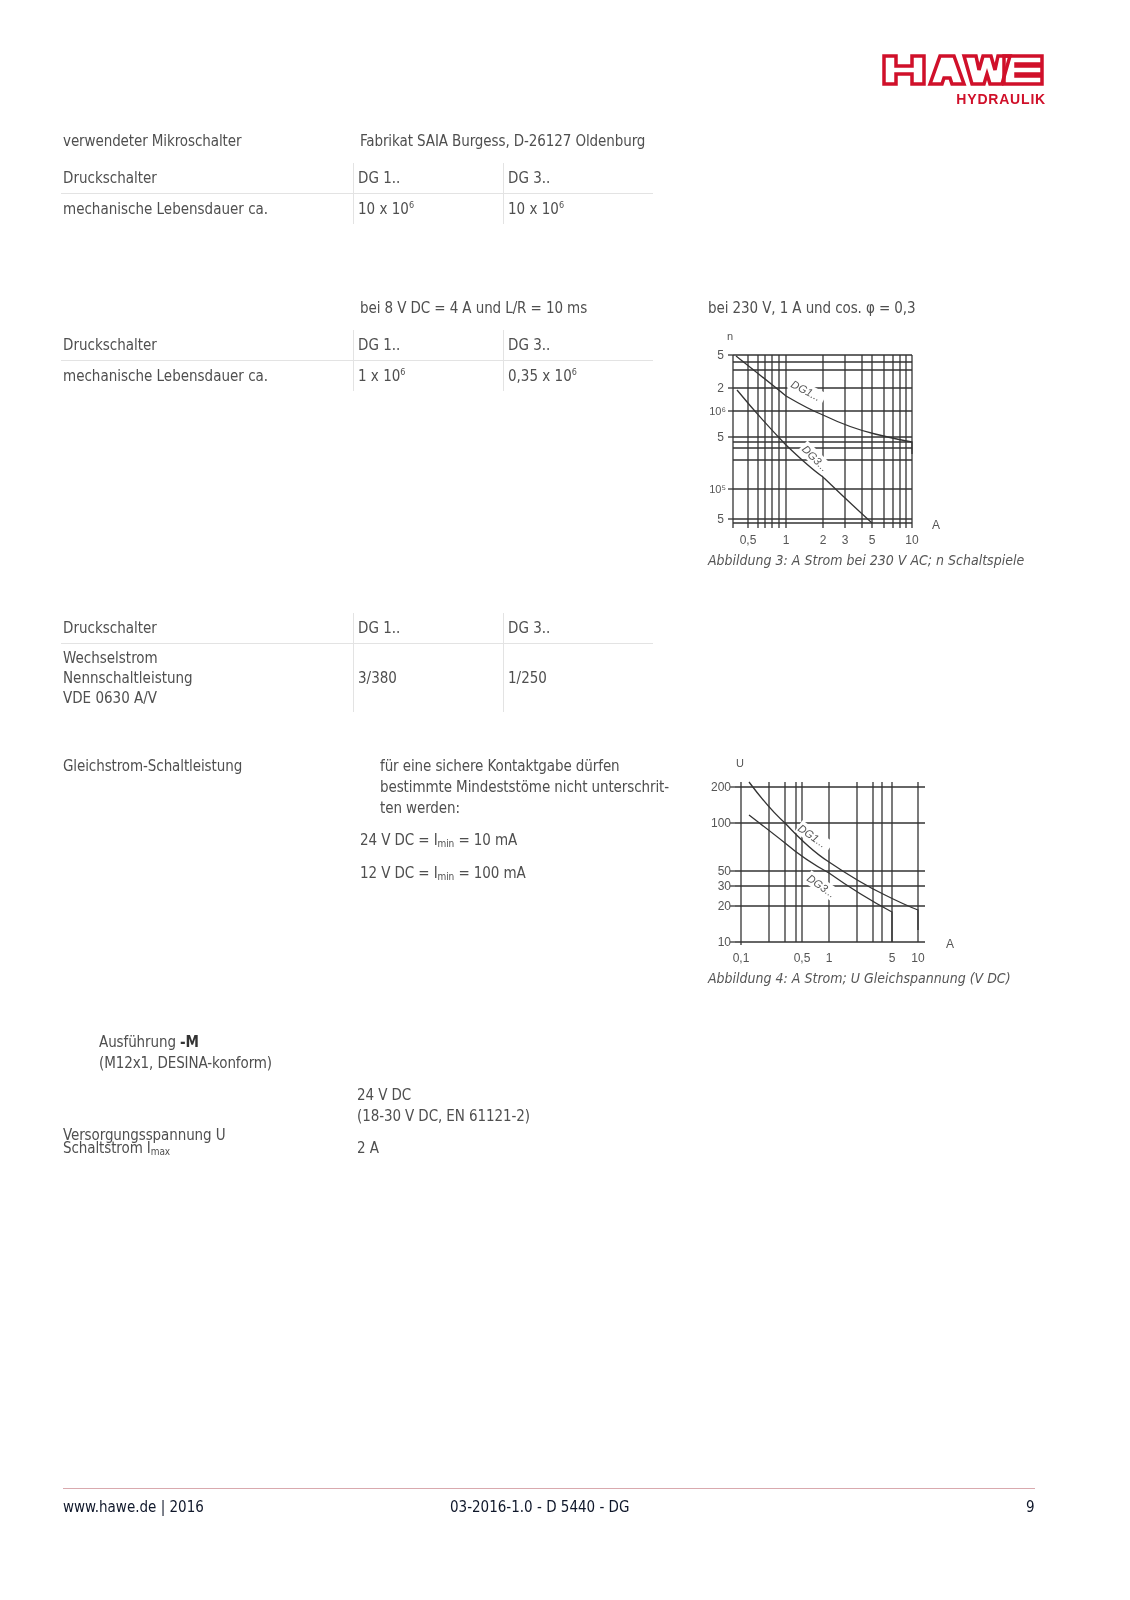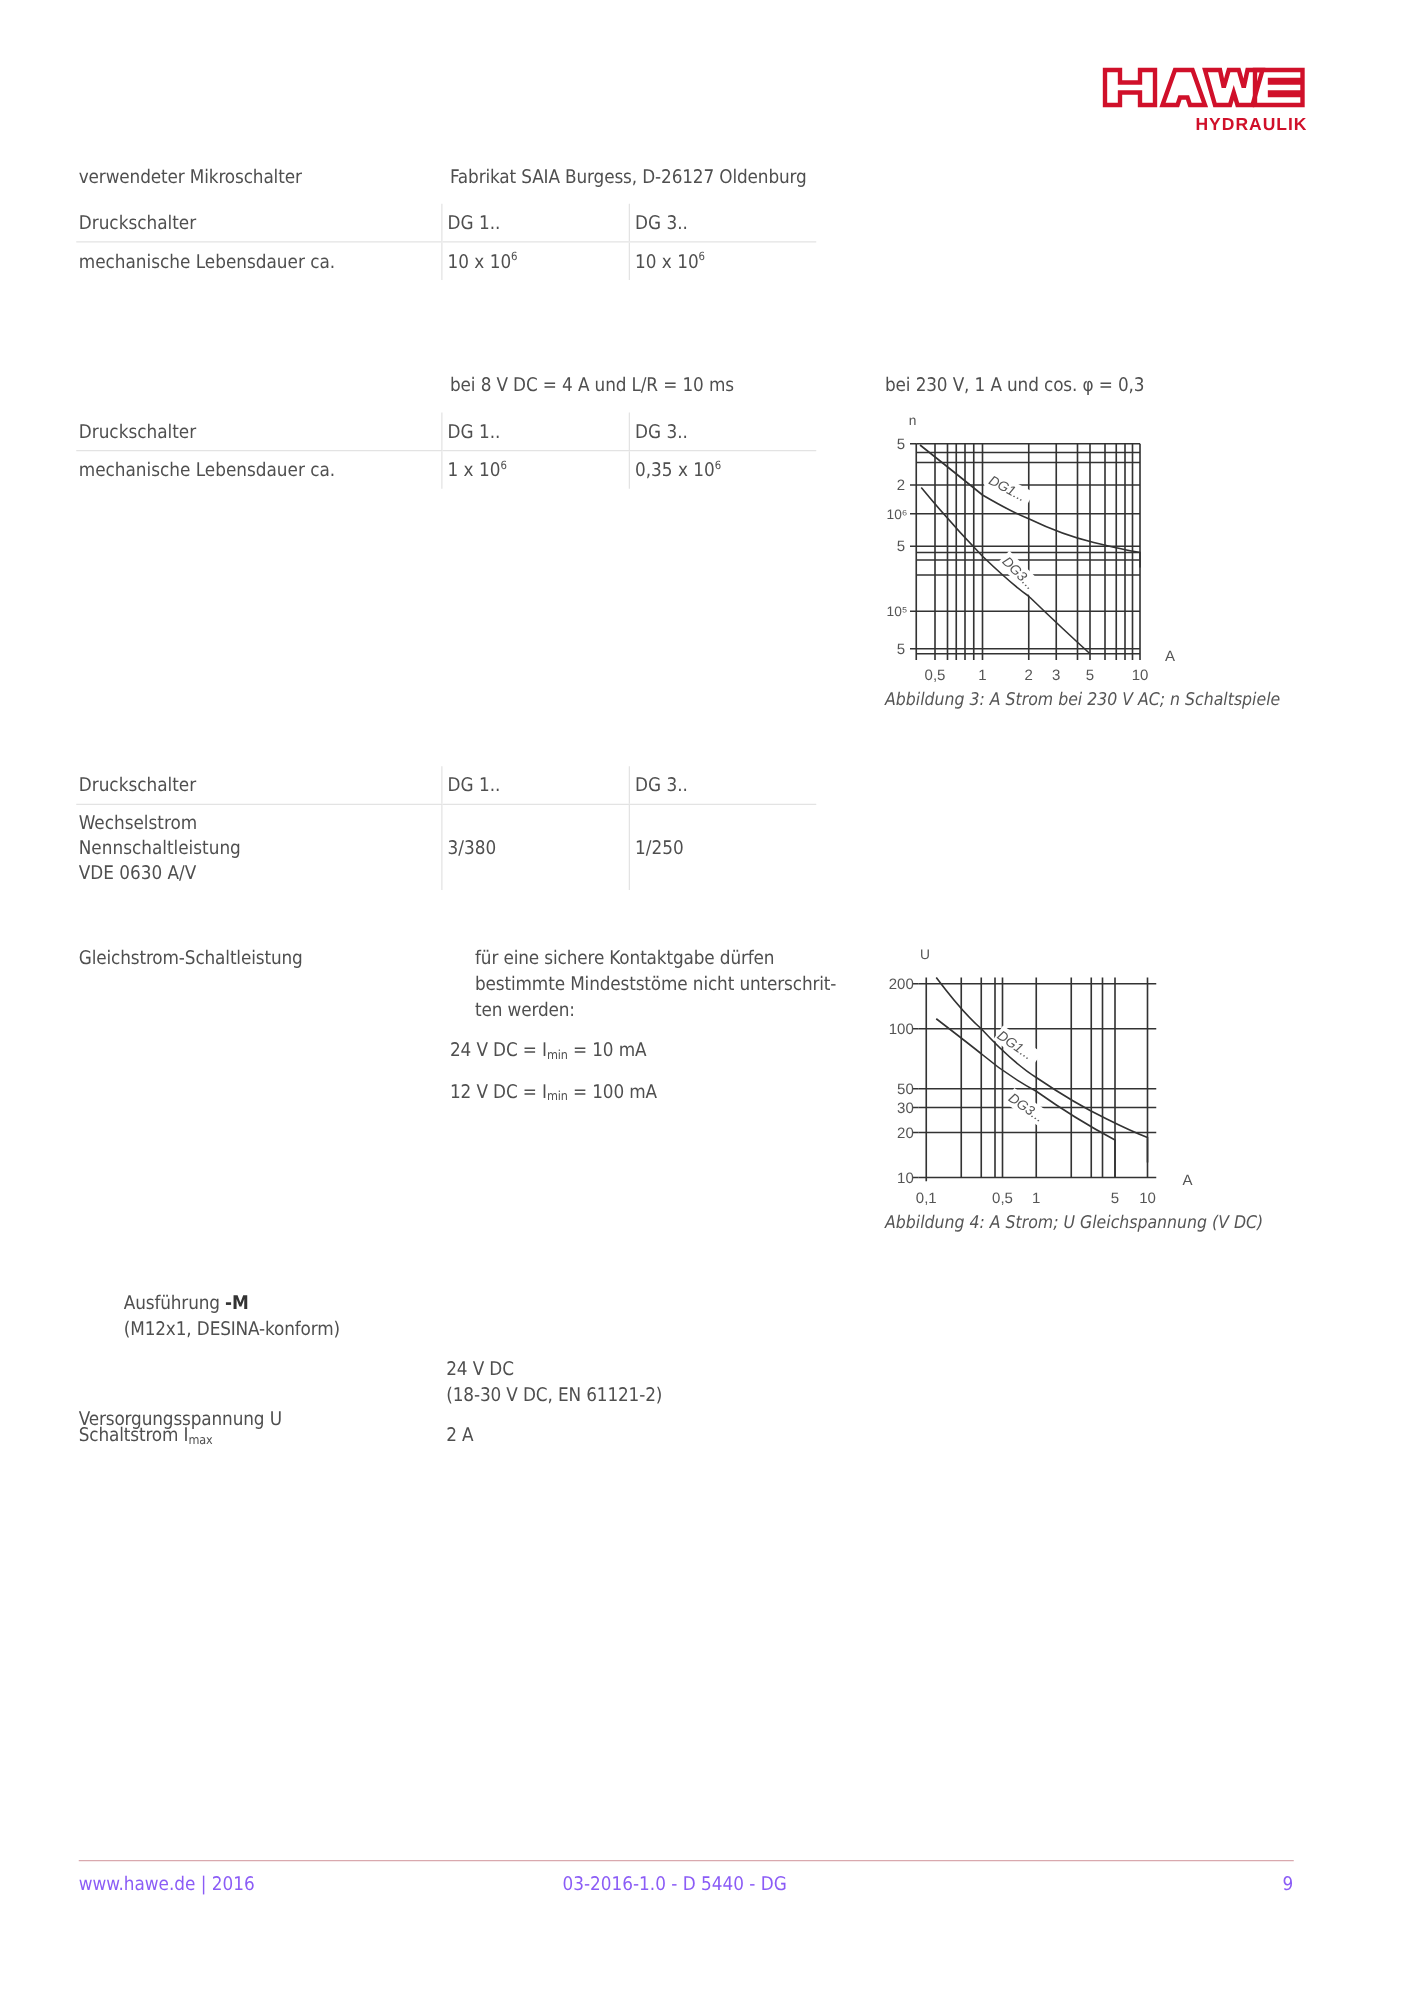--- a/index.html
+++ b/index.html
@@ -10,21 +10,21 @@
   .logo { left: 880px; top: 52px; width: 170px; height: 58px; }
   .tbl { position: absolute; border-collapse: collapse; font-size: 15px; color: #4f4f4f; }
   .tbl td { padding: 0 0 0 2px; height: 30px; vertical-align: middle; white-space: nowrap; }
   .tbl tr.sep td { border-bottom: 1px solid #e3e3e3; }
   .tbl td.c1 { width: 290px; }
   .tbl td.c2, .tbl td.c3 { width: 145px; border-left: 1px solid #e3e3e3; padding-left: 4px; }
   sup { font-size: 9px; vertical-align: 6px; line-height: 0; }
   sub { font-size: 10px; vertical-align: -2px; line-height: 0; margin-top: 23px; }
   .caption { font-size: 14px; font-style: italic; color: #555; white-space: nowrap; }
   .footer-line { left: 63px; top: 1488px; width: 972px; height: 1px; background: #d9a9ae; }
-  .footer { top: 1498px; font-size: 15px; color: #8b5cf6; }
+  .footer { top: 1498px; font-size: 15px; color: #0f172a; }
   svg text { font-family: "Liberation Sans", sans-serif; fill: #555; }
 </style>
 </head>
 <body>
 
 <div class="abs logo">
   <svg width="170" height="58" viewBox="0 0 170 58">
     <g fill="none" stroke="#d0102a" stroke-width="3.5" stroke-linejoin="miter">
       <path d="M4 4 h12 v10 h16 v-10 h12 v28 h-12 v-10 h-16 v10 h-12 z"></path>
       <path d="M50 32 l10 -28 h14 l10 28 h-12 l-2 -6 h-6 l-2 6 z"></path>

